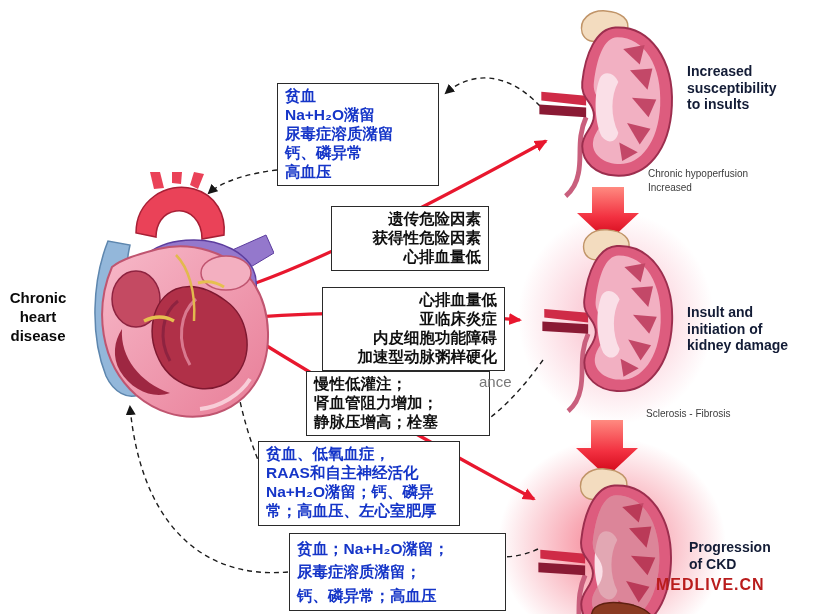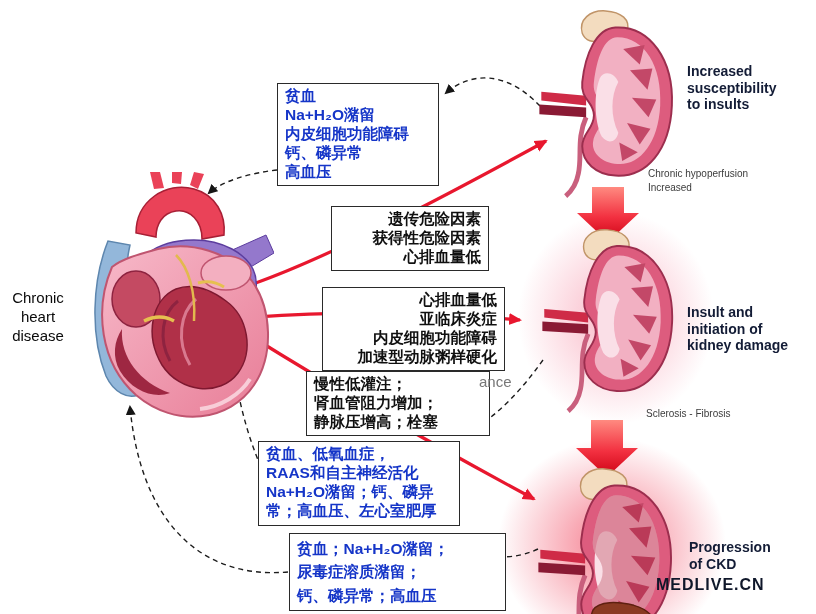--- a/index.html
+++ b/index.html
@@ -39,38 +39,38 @@
   .n1 { left: 277px; top: 83px;  width: 162px; min-height: 95px; }
   .n2 { left: 331px; top: 206px; width: 158px; min-height: 57px; }
   .n3 { left: 322px; top: 287px; width: 183px; min-height: 81px; }
   .n4 { left: 306px; top: 371px; width: 184px; min-height: 63px; }
   .n5 { left: 258px; top: 441px; width: 202px; min-height: 85px; }
   .n6 { left: 289px; top: 533px; width: 217px; min-height: 75px; line-height: 1.5; }
 
   
   .heart-label {
     position: absolute; left: 2px; top: 289px; width: 72px; text-align: center;
-    font-weight: 400; font-size: 15px; line-height: 1.25; color: #0a0a0a; white-space: pre-line;
+    font-weight: 700; font-size: 15px; line-height: 1.25; color: #0a0a0a; white-space: pre-line;
   }
   .stage-label {
     position: absolute; font-weight: 700; font-size: 14px; line-height: 1.18;
     color: #131c36; white-space: pre-line;
   }
   .s1 { left: 687px; top: 63px;  width: 122px; }
   .s2 { left: 687px; top: 304px; width: 126px; }
   .s3 { left: 689px; top: 539px; width: 110px; }
   .trans-label { position: absolute; font-size: 10px; color: #3c3c3c; }
   .t1 { left: 648px; top: 168px; }
   .t2 { left: 648px; top: 182px; }
   .t3 { left: 646px; top: 408px; }
 
   .artifact { position: absolute; left: 479px; top: 373px; font-size: 15px; color: #777; }
   .watermark {
     position: absolute; left: 656px; top: 576px;
-    font-size: 16px; font-weight: 700; color: #0f172a; letter-spacing: 1px;
+    font-size: 16px; font-weight: 700; color: #b91c1c; letter-spacing: 1px;
   }
   .hidden-defs { position: absolute; width: 0; height: 0; overflow: hidden; }
 </style>
 </head>
 <body>
 
 <div class="canvas">
 
   <svg class="hidden-defs" aria-hidden="true">
     <defs>
@@ -186,21 +186,21 @@
 kidney damage</div>
   <div class="stage-label s3">Progression
 of CKD</div>
 
   <div class="trans-label t1">Chronic hypoperfusion</div>
   <div class="trans-label t2">Increased</div>
   <div class="trans-label t3">Sclerosis - Fibrosis</div>
 
   <div class="note n1 blue">贫血
 Na+H₂O潴留
-内皮细胞功能障碍
+尿毒症溶质潴留
 钙、磷异常
 高血压</div>
   <div class="note n2 black center">遗传危险因素
 获得性危险因素
 心排血量低</div>
   <div class="note n3 black center">心排血量低
 亚临床炎症
 内皮细胞功能障碍
 加速型动脉粥样硬化</div>
   <div class="note n4 black">慢性低灌注；

